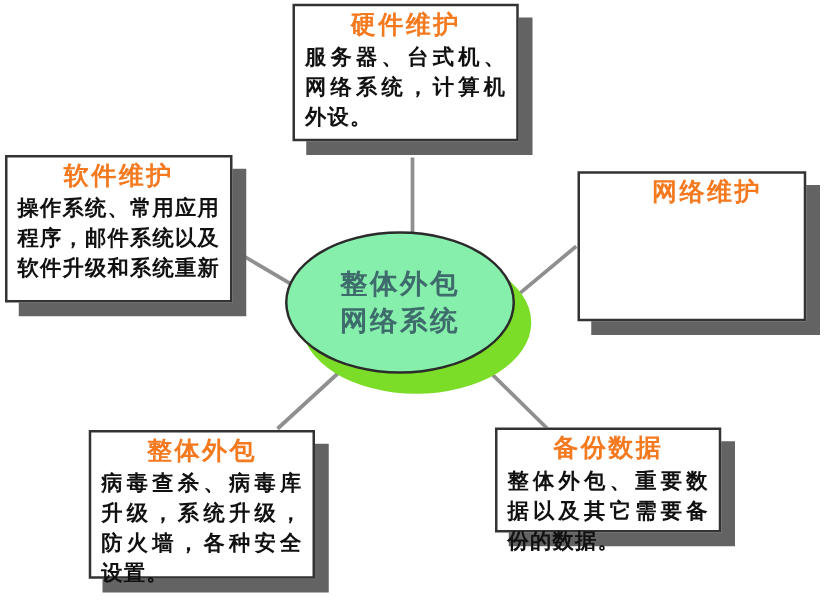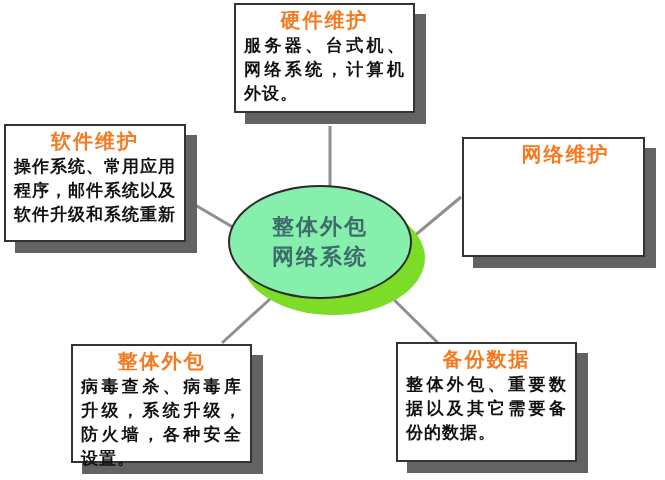--- a/index.html
+++ b/index.html
@@ -30,21 +30,21 @@
   }
   .center-label{
     color:#3e6b6b;font-weight:bold;font-size:22px;line-height:30px;
     letter-spacing:2px;text-align:center;white-space:nowrap;
   }
   
   #node-hardware{left:234px;top:3px;width:181px;height:110px;}
   #node-software{left:4px;top:124px;width:182px;height:118px;}
   #node-network{left:462px;top:137px;width:183px;height:120px;padding-left:32px;}
   #node-security{left:71px;top:344px;width:181px;height:119px;}
-  #node-backup{left:396px;top:342px;width:181px;height:120px;}
+  #node-backup{left:396px;top:342px;width:181px;height:84px;}
 </style>
 </head>
 <body>
 
 <div id="canvas">
 
   <svg class="connectors" viewBox="0 0 665 480" xmlns="http://www.w3.org/2000/svg">
     <line x1="330" y1="126" x2="330" y2="210" stroke="#8f8f8f" stroke-width="3"></line>
     <line x1="190" y1="202" x2="275" y2="252" stroke="#8f8f8f" stroke-width="3"></line>
     <line x1="461" y1="197" x2="395" y2="252" stroke="#8f8f8f" stroke-width="3"></line>

